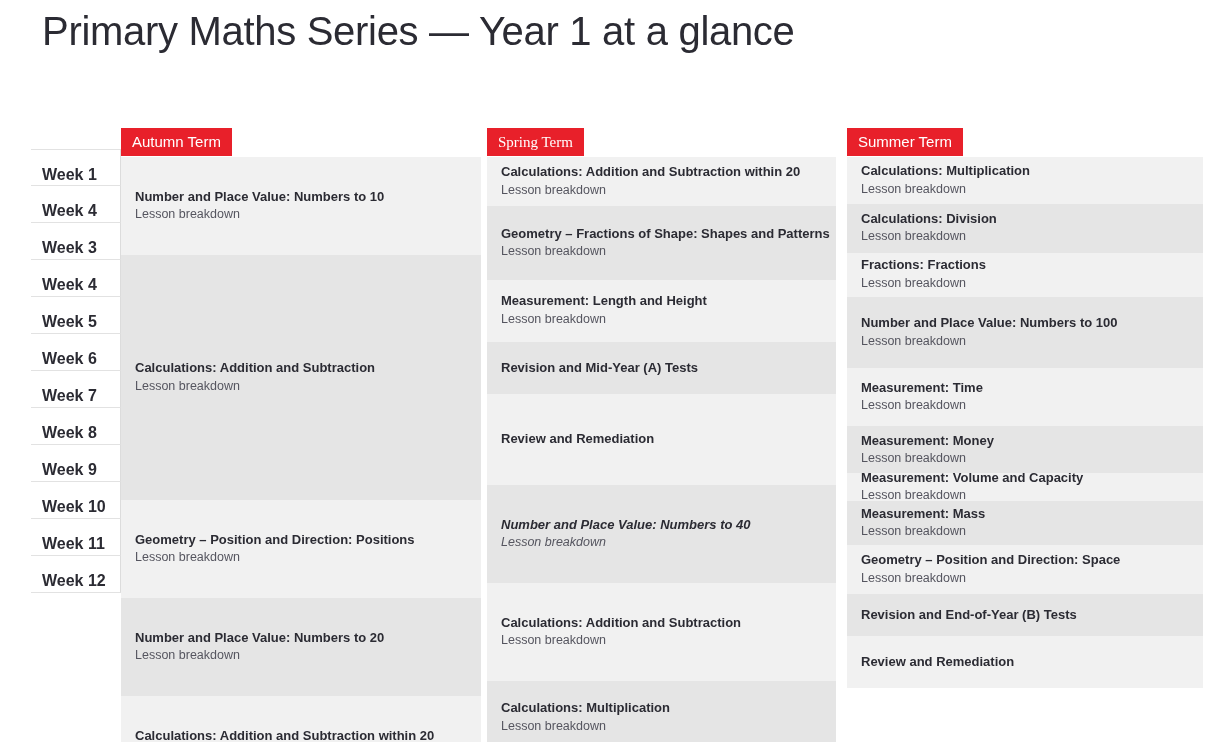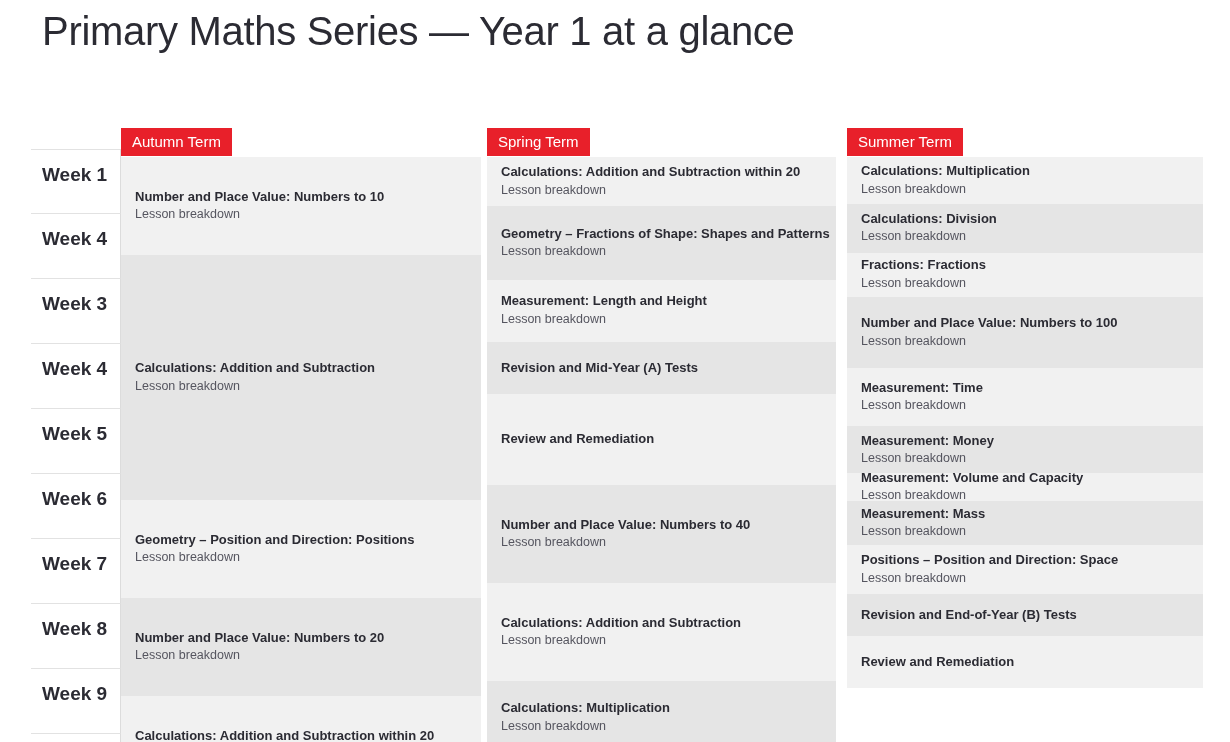--- a/index.html
+++ b/index.html
@@ -40,35 +40,35 @@
     height: 28px;
     line-height: 28px;
     background: #e8202a;
     color: #ffffff;
     font-size: 15px;
     font-weight: 400;
     padding: 0 11px;
     white-space: nowrap;
   }
   .term-head.autumn { left: 121px; }
-  .term-head.spring { left: 487px; }
+  .term-head.spring { left: 487px; font-family: Liberation Serif, serif; }
   .term-head.summer { left: 847px; }
 
   
   .weeks {
     position: absolute;
     left: 31px;
     top: 39px;
     width: 90px;
   }
   .week-cell {
-    height: 65px;
+    height: 37px;
     line-height: 49px;
     padding-left: 11px;
-    font-size: 19px;
+    font-size: 16px;
     font-weight: bold;
     color: #2b2b33;
     border-bottom: 1px solid #e2e2e2;
     border-right: 1px solid #dcdcdc;
     white-space: nowrap;
   }
   .week-cell:first-child { border-top: 1px solid #e2e2e2; }
 
   
   .col {
@@ -169,21 +169,21 @@
         <div class="block grey" style="height: 62.23px;">
           <div class="block-title">Measurement: Length and Height</div>
           <div class="block-sub">Lesson breakdown</div>
         </div>
         <div class="block white" style="height: 52.43px;">
           <div class="block-title">Revision and Mid-Year (A) Tests</div>
         </div>
         <div class="block grey" style="height: 90.65px;">
           <div class="block-title">Review and Remediation</div>
         </div>
-        <div class="block white" style="height: 98px;">
+        <div class="block white" style="height: 98px; font-style: italic;">
           <div class="block-title">Number and Place Value: Numbers to 40</div>
           <div class="block-sub">Lesson breakdown</div>
         </div>
         <div class="block grey" style="height: 98px;">
           <div class="block-title">Calculations: Addition and Subtraction</div>
           <div class="block-sub">Lesson breakdown</div>
         </div>
         <div class="block white" style="height: 73.5px;">
           <div class="block-title">Calculations: Multiplication</div>
           <div class="block-sub">Lesson breakdown</div>
@@ -216,21 +216,21 @@
         </div>
         <div class="block grey" style="height: 28px;">
           <div class="block-title">Measurement: Volume and Capacity</div>
           <div class="block-sub">Lesson breakdown</div>
         </div>
         <div class="block white" style="height: 44.1px;">
           <div class="block-title">Measurement: Mass</div>
           <div class="block-sub">Lesson breakdown</div>
         </div>
         <div class="block grey" style="height: 49px;">
-          <div class="block-title">Positions – Position and Direction: Space</div>
+          <div class="block-title">Geometry – Position and Direction: Space</div>
           <div class="block-sub">Lesson breakdown</div>
         </div>
         <div class="block white" style="height: 42px;">
           <div class="block-title">Revision and End-of-Year (B) Tests</div>
         </div>
         <div class="block grey" style="height: 51.45px;">
           <div class="block-title">Review and Remediation</div>
         </div>
       </div>
 

